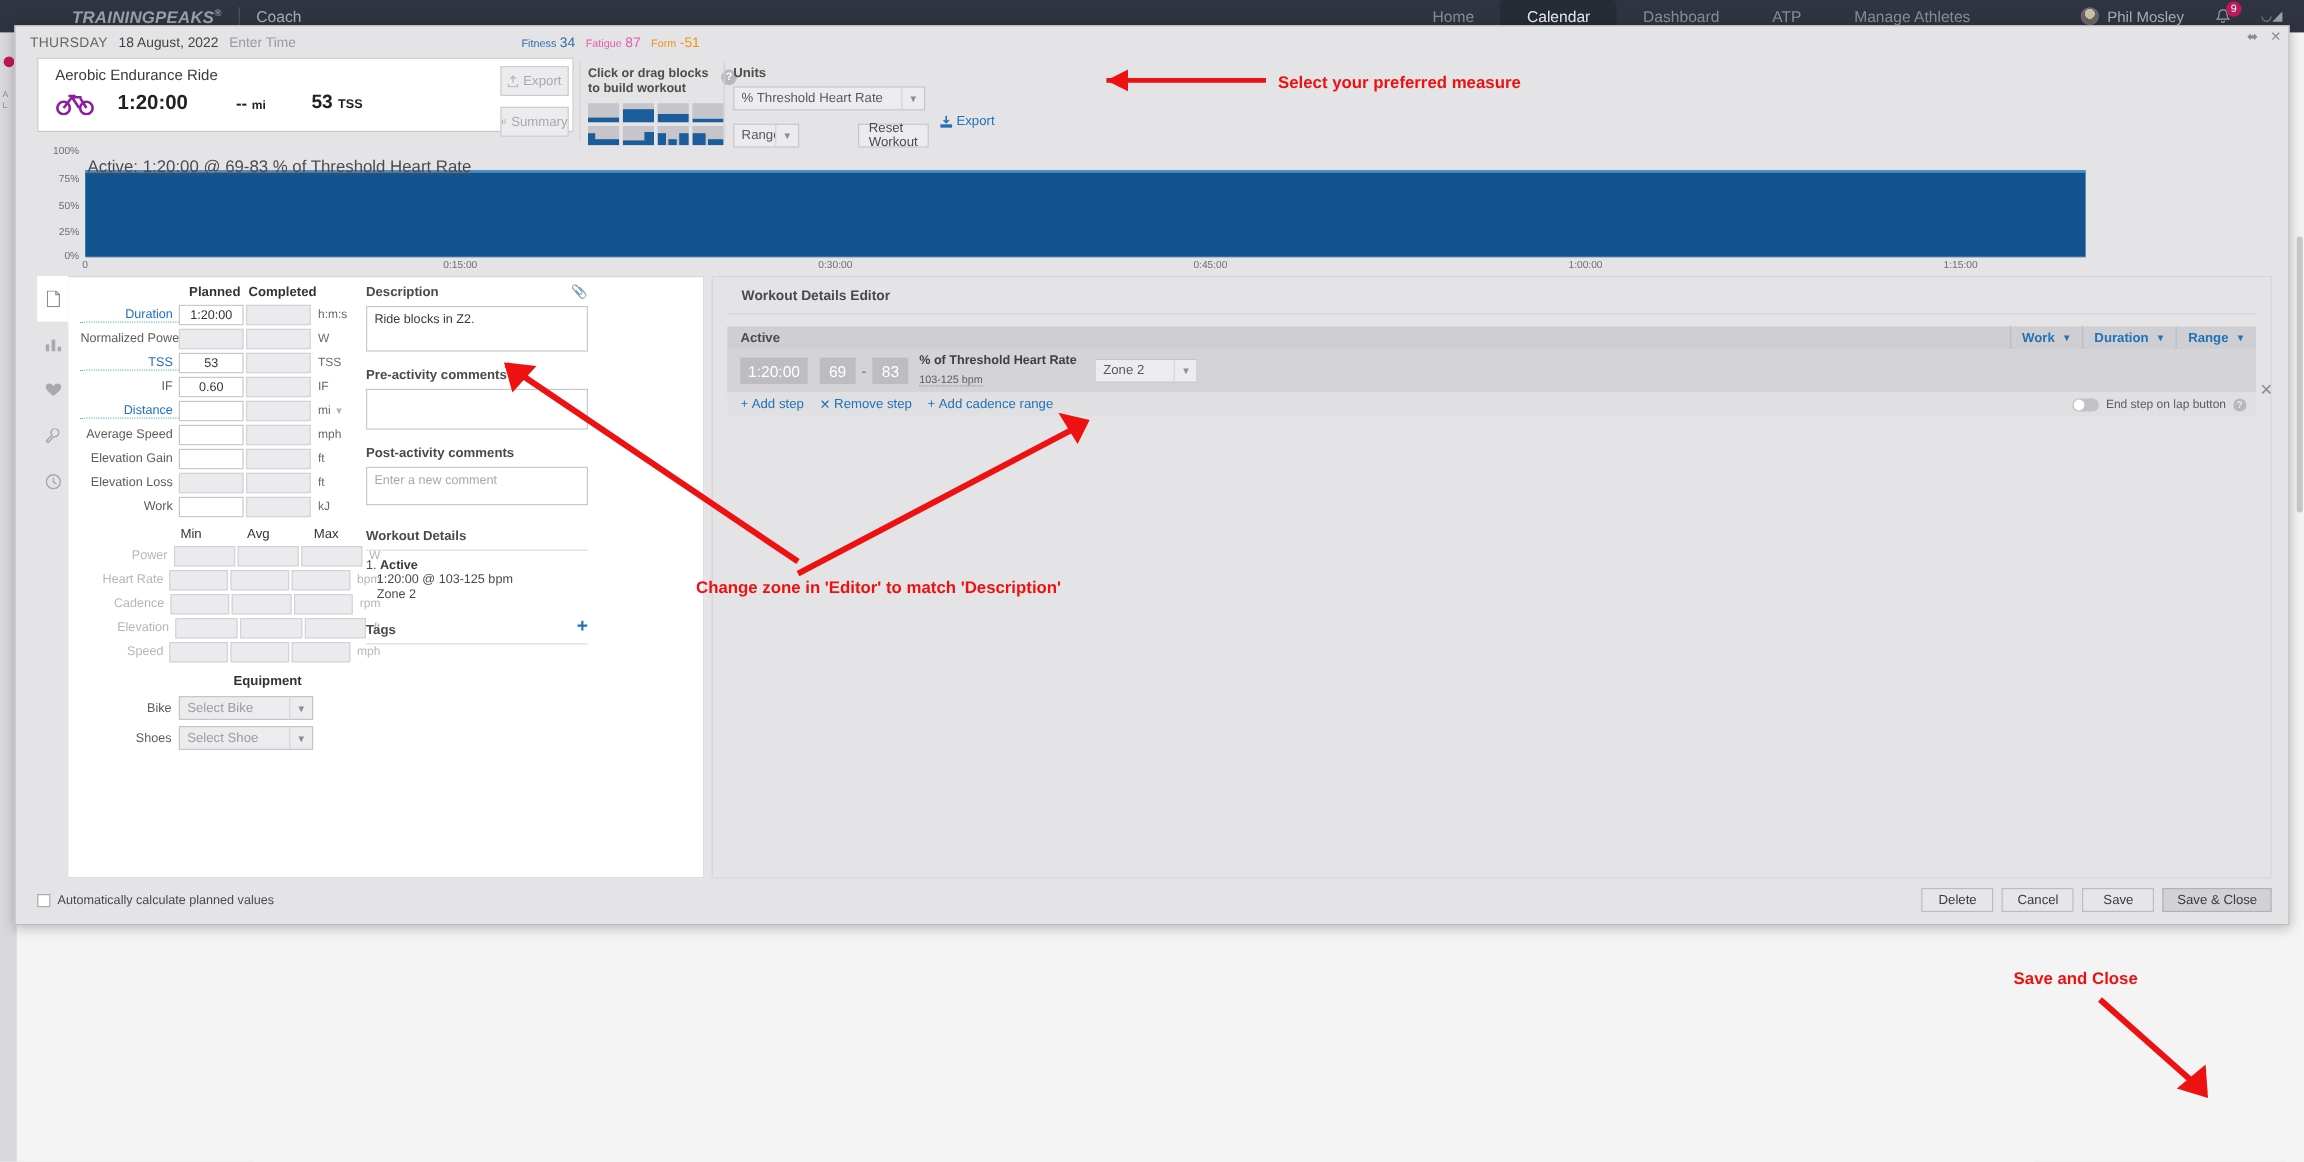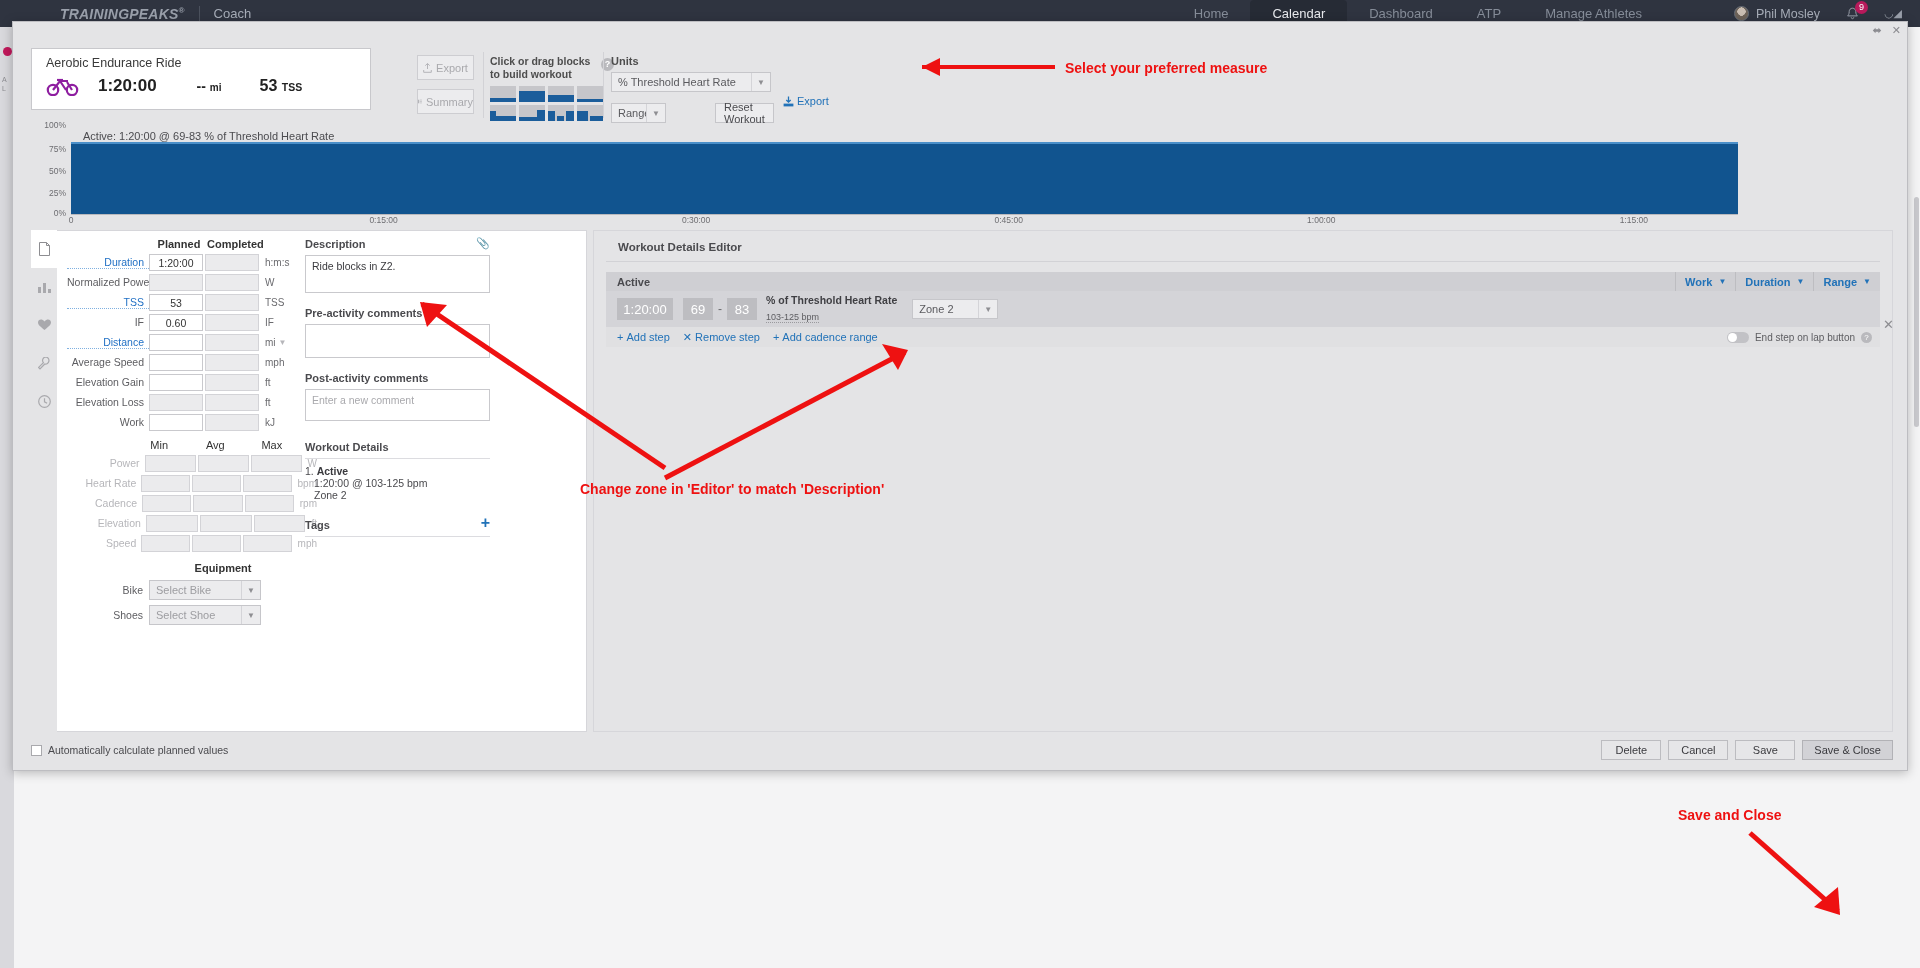--- a/index.html
+++ b/index.html
@@ -66,21 +66,21 @@
   #daterow .entertime { color:#9a9a9e; margin-left:9px; }
   #daterow .pmcmetrics { margin-left:188px; font-size:10.5px; white-space:nowrap;}
   #daterow .pmcmetrics .lab { font-size:9px; }
   #daterow .ctl { color:#2f6ca8; }
   #daterow .atl { color:#e35bb2; }
   #daterow .tsb { color:#e8941a; }
   #daterow .val { font-size:11.5px; }
 
   
   #wcard {
-    position:absolute; left:18px; top:26px; width:340px; height:62px;
+    position:absolute; left:18px; top:26px; width:447px; height:62px;
     background:#fff; border:1px solid #c8c8cc;
   }
   #wcard .title { font-size:12.5px; color:#3a3a3a; margin:7px 0 0 14px; }
   #wcard .statrow { display:flex; align-items:center; margin:6px 0 0 14px; }
   #wcard .bikeicon { width:34px; margin-right:18px; }
   #wcard .dur { font-size:17px; font-weight:bold; color:#222; }
   #wcard .dist { font-size:14px; font-weight:bold; color:#222; margin-left:40px; }
   #wcard .dist .u { font-size:10px; font-weight:bold; }
   #wcard .tss { font-size:16px; font-weight:bold; color:#222; margin-left:38px; }
   #wcard .tss .u { font-size:10.5px; font-weight:bold; }
@@ -140,21 +140,21 @@
   }
   #plotarea {
     position:absolute; left:40px; top:0; right:155px; height:96px;
     border-bottom:1px solid #b9b9bd;
   }
   #plotarea .bar {
     position:absolute; left:0; bottom:0; width:100%;
     background:#11548f; border-top:2px solid #4a8fc9;
   }
   #plotarea .tiptext {
-    position:absolute; left:12px; top:11px; font-size:11px; color:#4b4b4f; z-index:4;
+    position:absolute; left:2px; top:11px; font-size:14px; color:#4b4b4f; z-index:4;text-decoration:underline;
   }
   #xaxis { position:absolute; left:40px; top:96px; right:155px; height:14px; }
   #xaxis .xt { position:absolute; font-size:8.5px; color:#6d6d71; transform:translateX(-50%); }
 
   
   #lower { position:absolute; left:18px; top:208px; right:14px; bottom:38px; }
 
   
   #rail { position:absolute; left:0; top:0; width:26px; bottom:0; }
   #rail .railbtn {
@@ -357,20 +357,35 @@
 
 <div id="modal">
 
   <div id="modalhdr">
     <div class="ctrls">
       <span>⬌</span>
       <span>✕</span>
     </div>
   </div>
 
+  <div id="daterow">
+    <div class="dow">THURSDAY</div>
+    <div class="date">18 August, 2022</div>
+    <div class="entertime">Enter Time</div>
+    <div class="pmcmetrics">
+      <span class="ctl lab">Fitness</span>
+      <span class="ctl val">34</span>
+      &nbsp;
+      <span class="atl lab">Fatigue</span>
+      <span class="atl val">87</span>
+      &nbsp;
+      <span class="tsb lab">Form</span>
+      <span class="tsb val">-51</span>
+    </div>
+  </div>
 
   <div id="wcard">
     <div class="title">Aerobic Endurance Ride</div>
     <div class="statrow">
       <svg class="bikeicon" width="34" height="20" viewBox="0 0 34 20">
         <circle cx="7" cy="14" r="5.2" fill="none" stroke="#8e1ea0" stroke-width="2.2"></circle>
         <circle cx="26" cy="14" r="5.2" fill="none" stroke="#8e1ea0" stroke-width="2.2"></circle>
         <path d="M7 14 L14 5 L22 5 M14 5 L20 14 M26 14 L21 6" fill="none" stroke="#8e1ea0" stroke-width="2.2"></path>
         <path d="M11 4 h6" stroke="#8e1ea0" stroke-width="2.2"></path>
       </svg>

